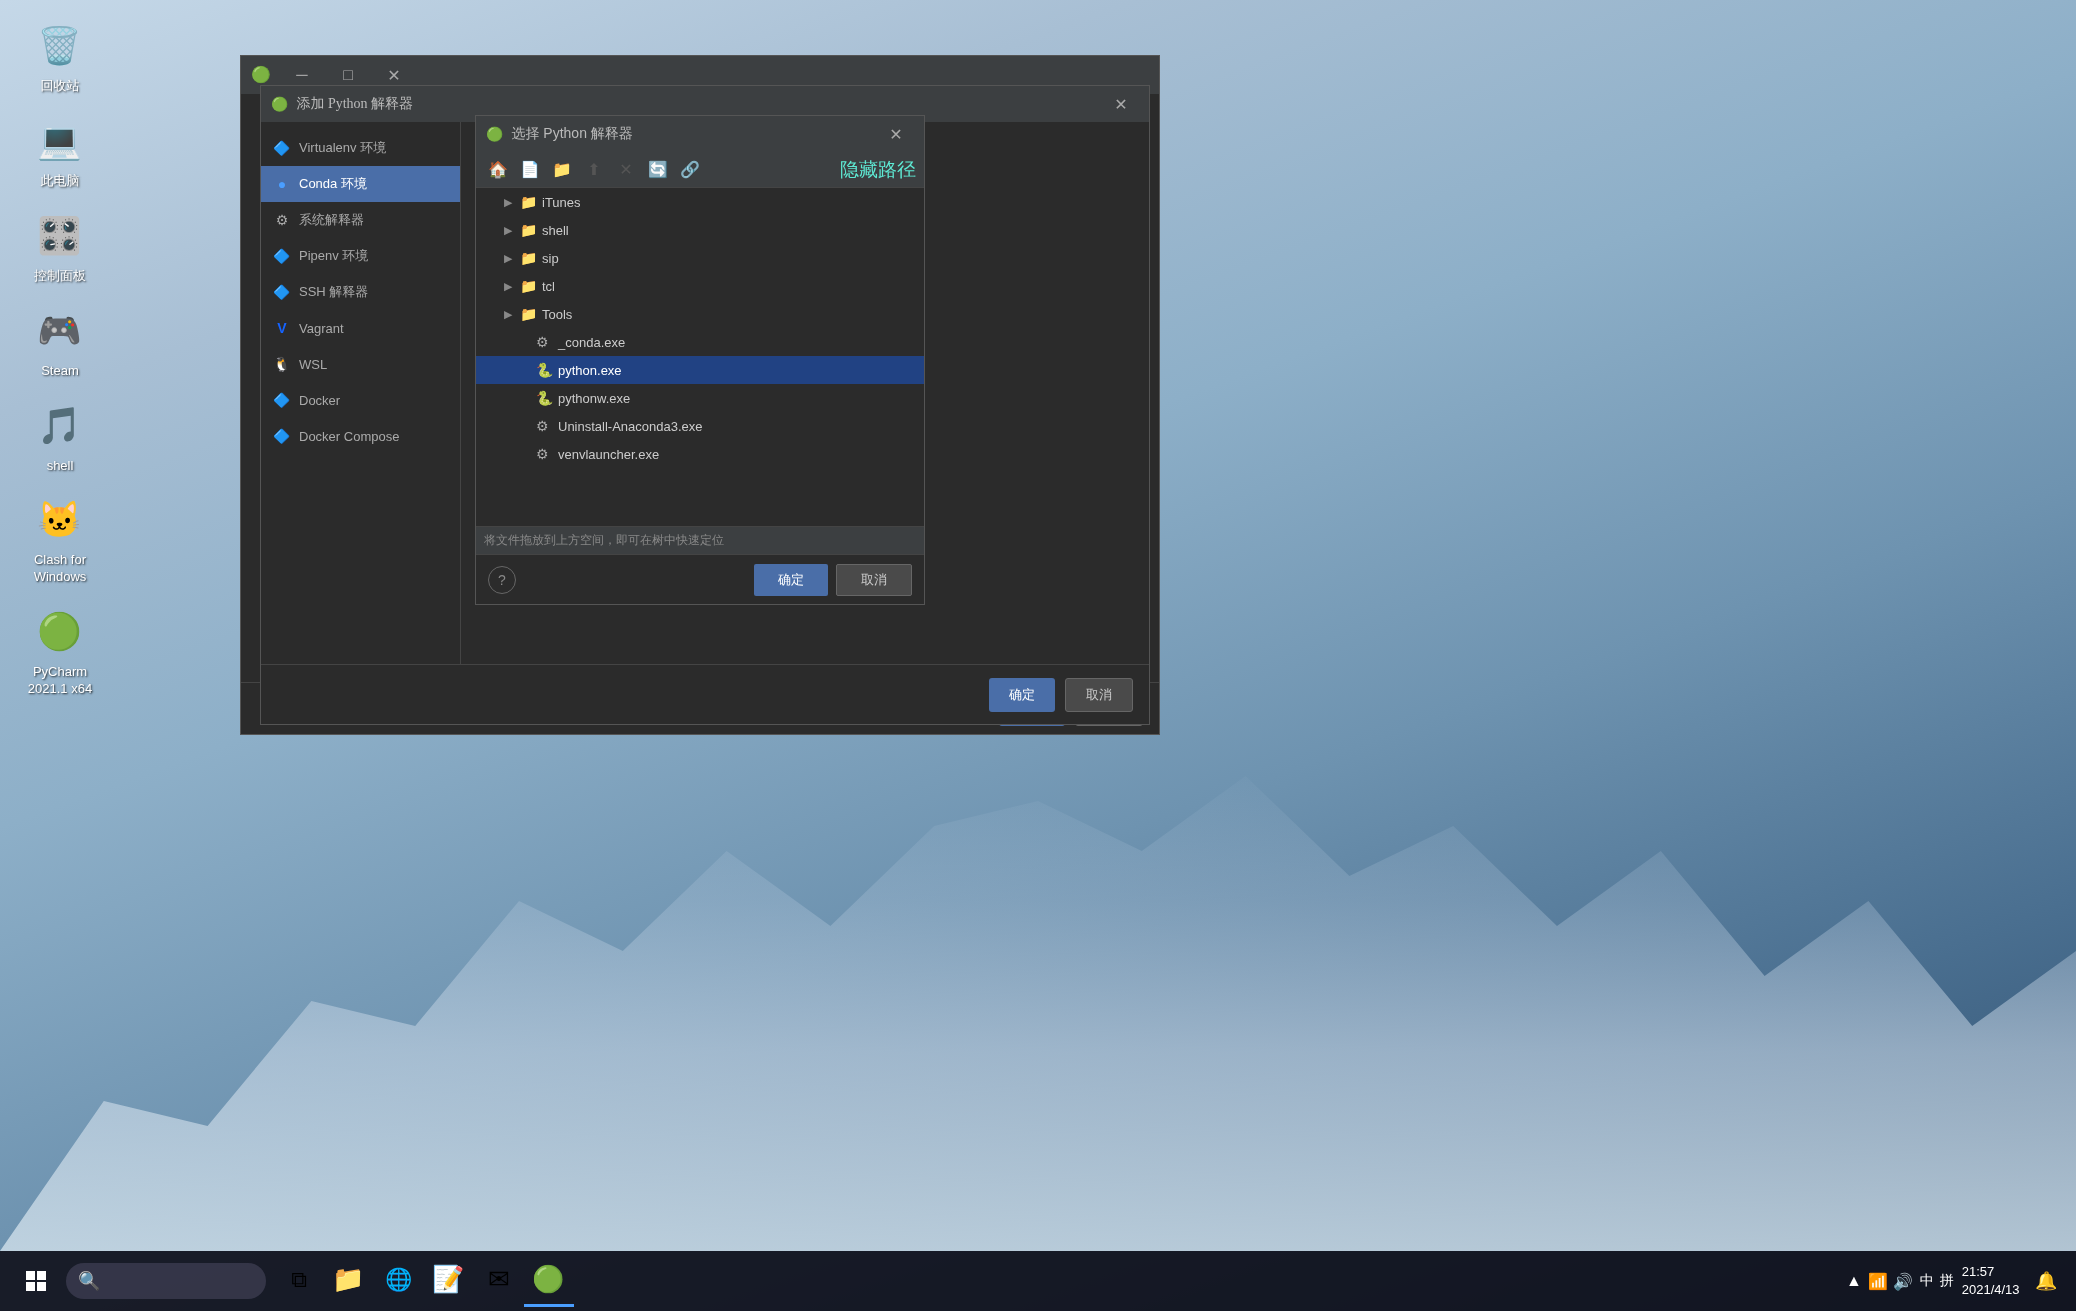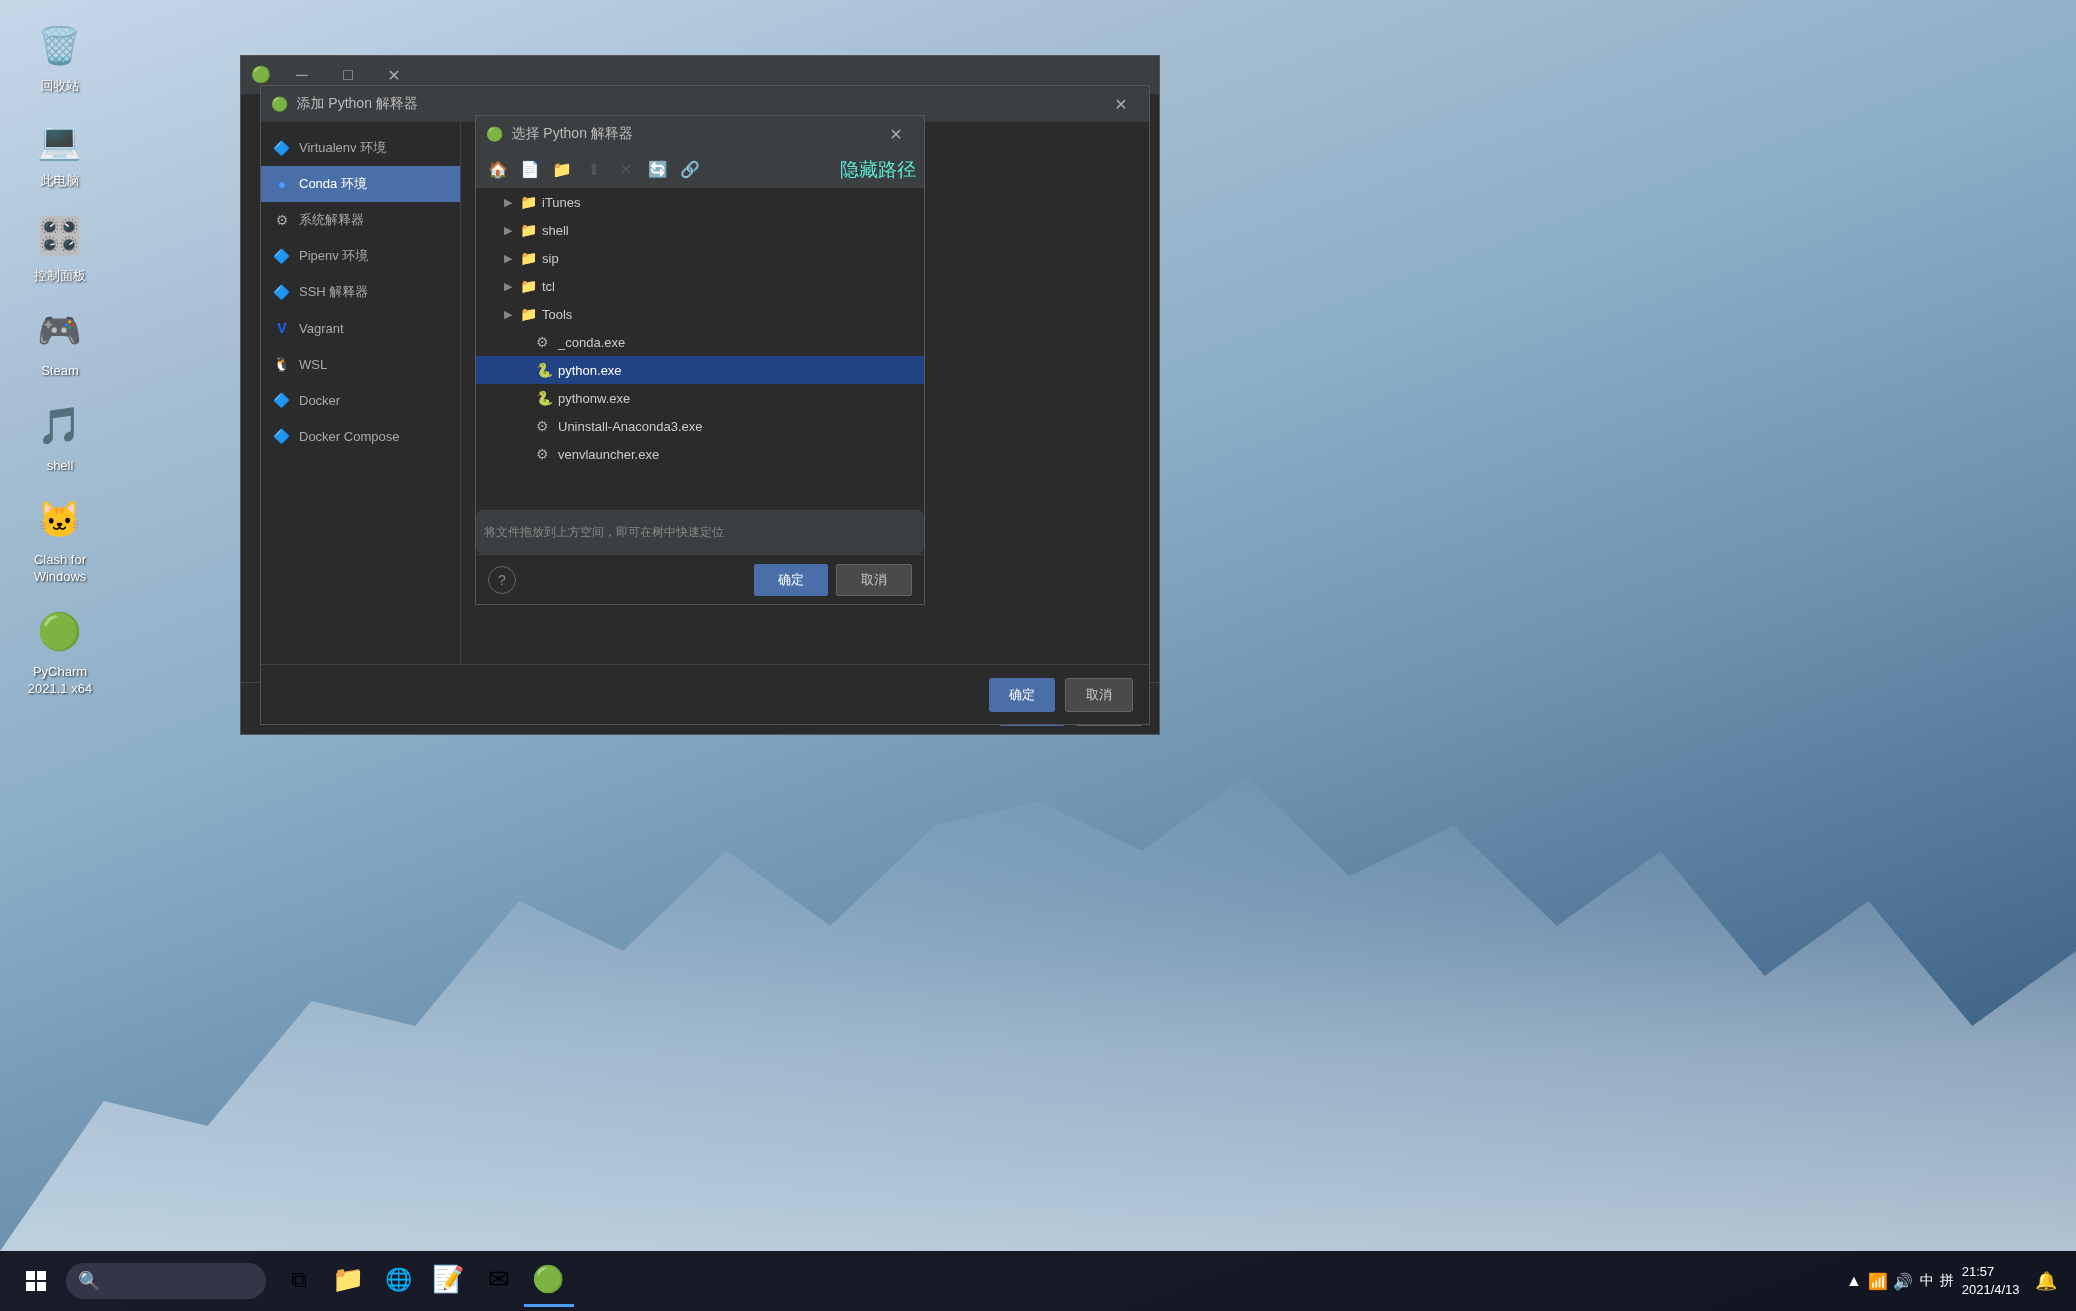--- a/index.html
+++ b/index.html
@@ -208,20 +208,21 @@
       height: 36px;
       background: #3c3f41;
       display: flex;
       align-items: center;
       padding: 0 10px;
     }
     .sub-titlebar .title-text {
       color: #bbbbbb;
       font-size: 14px;
       flex: 1;
+      font-family: Liberation Serif, serif;
     }
     .sub-close {
       width: 36px;
       height: 36px;
       display: flex;
       align-items: center;
       justify-content: center;
       color: #aaa;
       font-size: 16px;
       cursor: pointer;
@@ -416,27 +417,26 @@
     .tree-item .indent { width: 16px; flex-shrink: 0; }
     .tree-item .indent2 { width: 32px; flex-shrink: 0; }
     .tree-item .arrow { color: #888; font-size: 11px; width: 12px; }
     .tree-item .folder-icon { color: #c9a227; font-size: 14px; width: 18px; }
     .tree-item .file-icon { font-size: 14px; width: 18px; }
     .tree-item .py-icon { color: #4a9eff; }
     .tree-item .exe-icon { color: #aaaaaa; }
 
     
     .fc-statusbar {
-      height: 44px;
+      height: 28px;
       background: #3c3f41;
       border-top: 1px solid #444;
       display: flex;
       align-items: center;
       padding: 0 8px;
-      border-radius: 7px;
     }
     .fc-statusbar span {
       color: #888;
       font-size: 12px;
     }
 
     
     .fc-footer {
       height: 50px;
       border-top: 1px solid #444;

